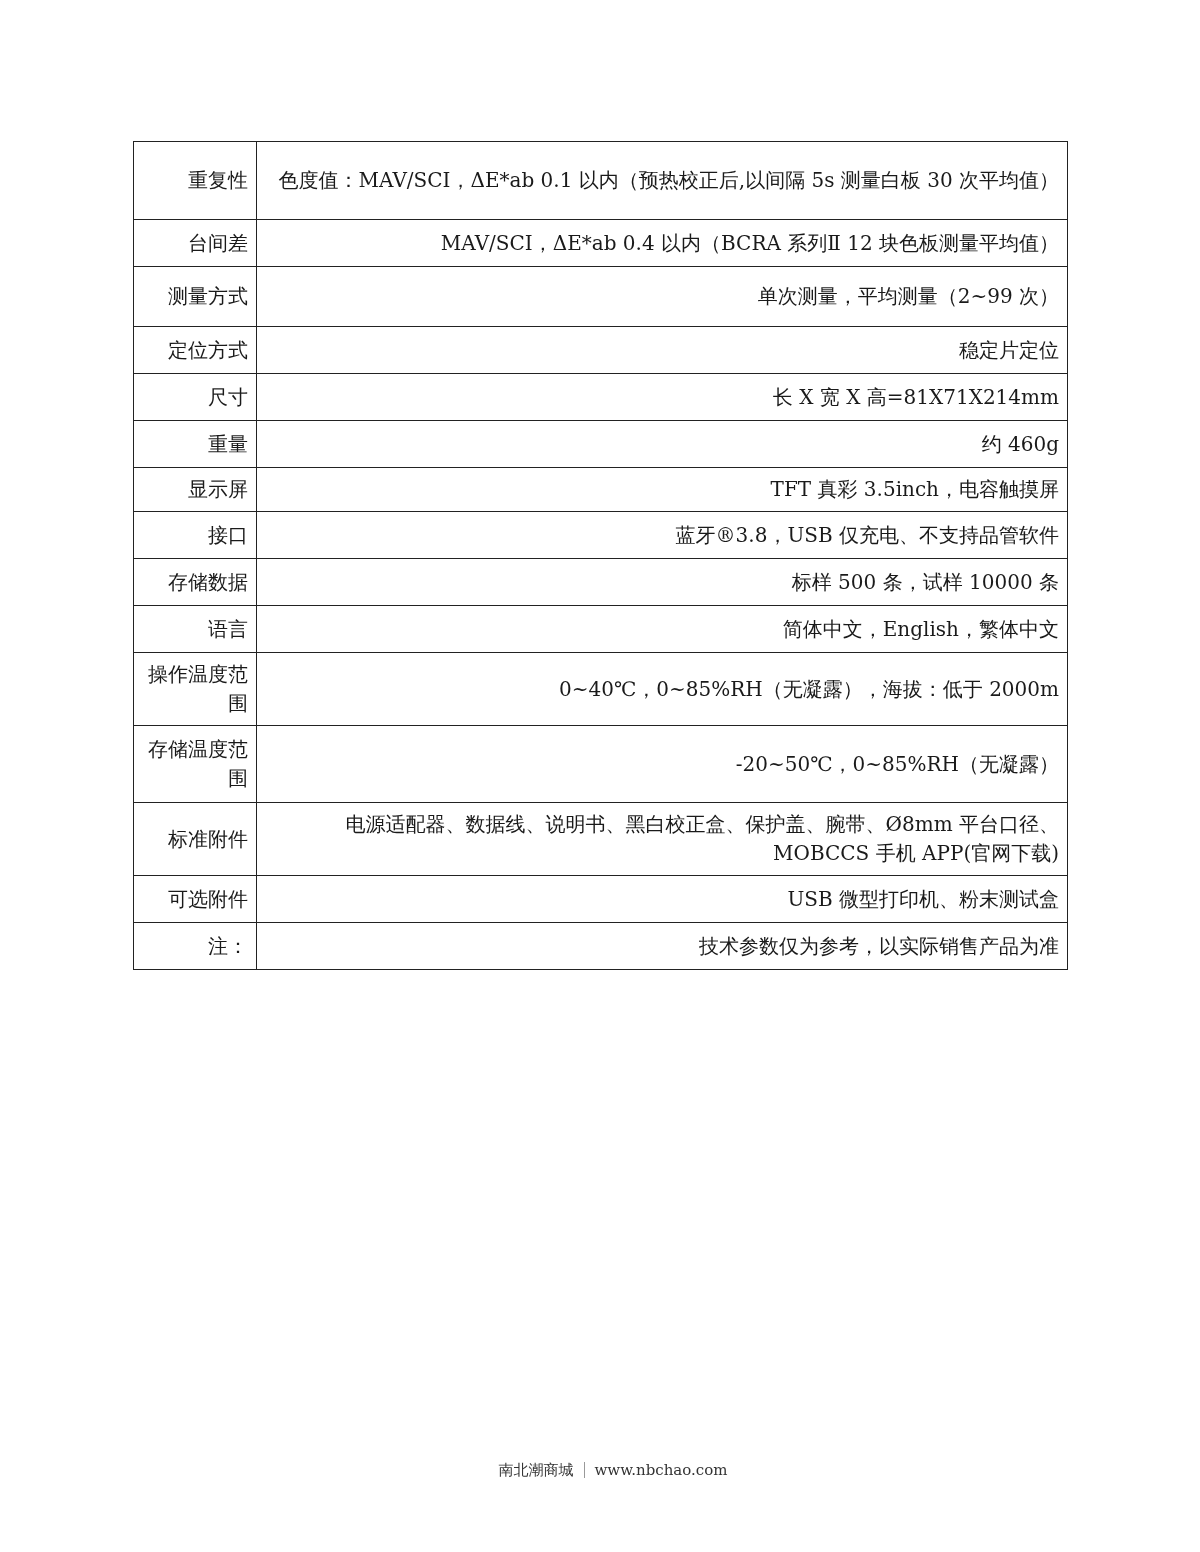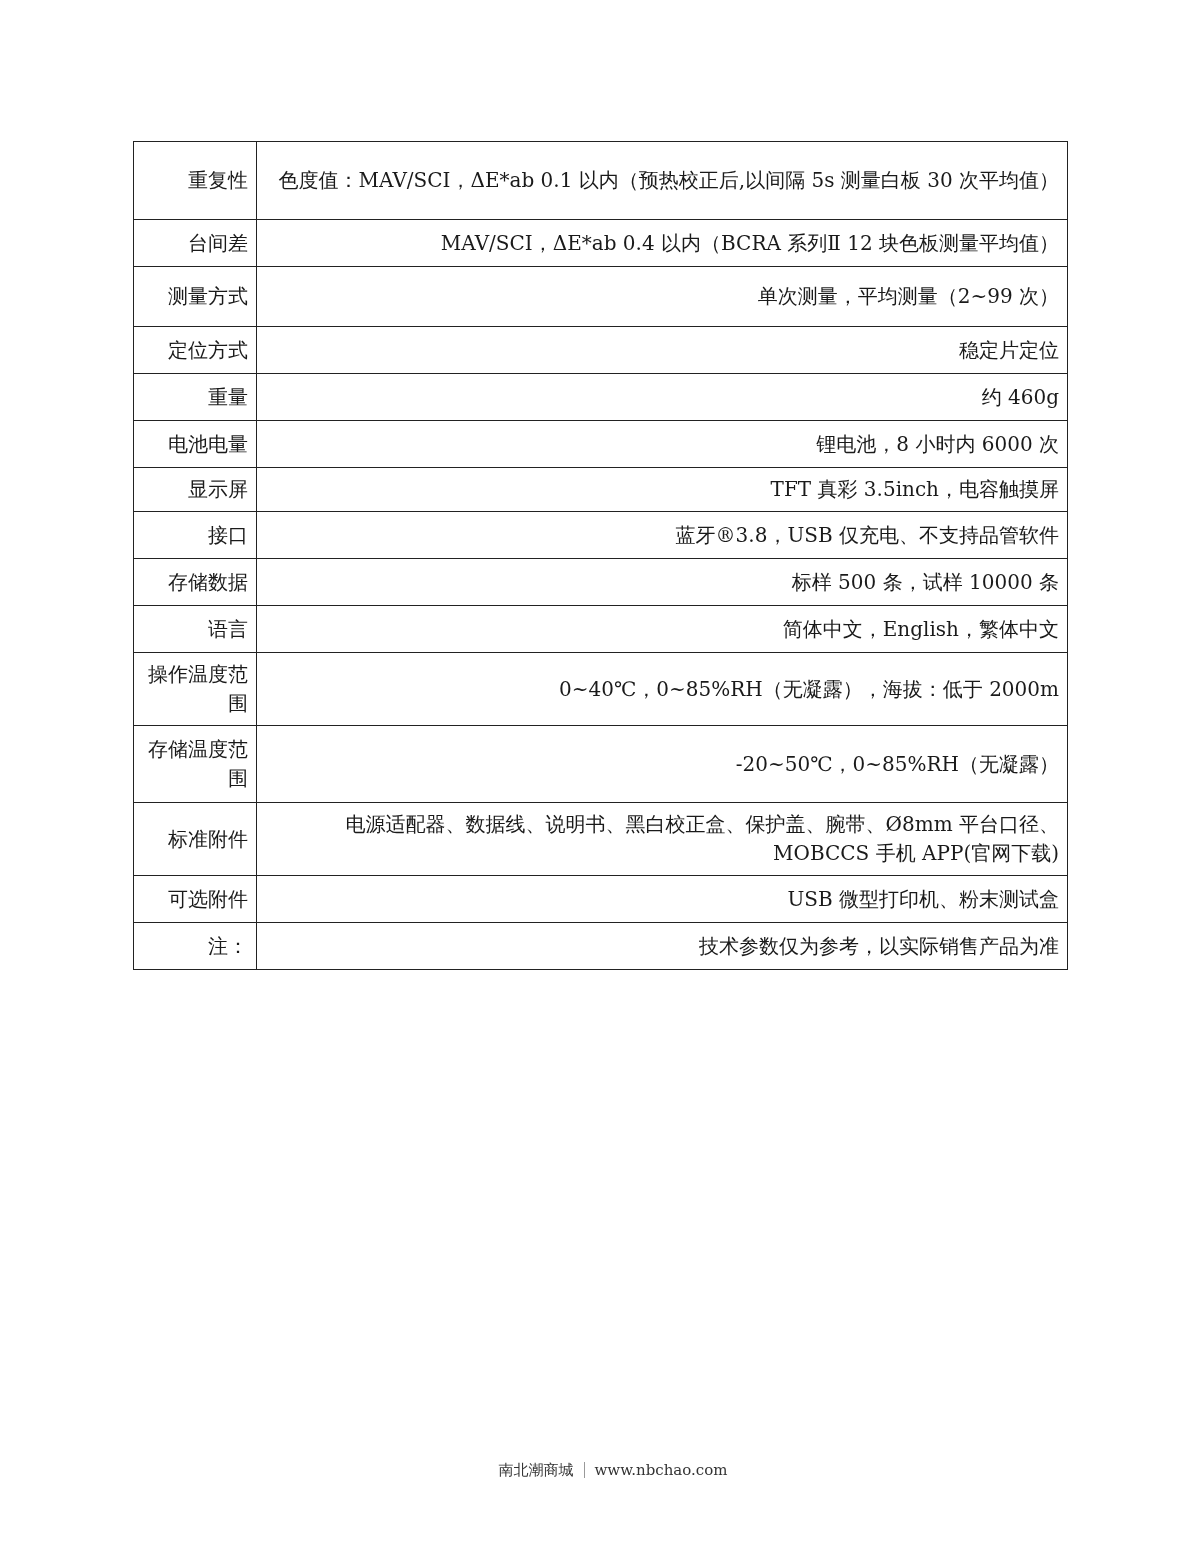--- a/index.html
+++ b/index.html
@@ -38,26 +38,26 @@
     </tr>
     <tr style="height:60px">
       <td class="label">测量方式</td>
       <td class="value">单次测量，平均测量（2~99 次）</td>
     </tr>
     <tr style="height:47px">
       <td class="label">定位方式</td>
       <td class="value">稳定片定位</td>
     </tr>
     <tr style="height:47px">
+      <td class="label">尺寸</td>
+      <td class="value">长 X 宽 X 高=81X71X214mm</td>
+    </tr>
+    <tr style="height:47px">
       <td class="label">重量</td>
       <td class="value">约 460g</td>
-    </tr>
-    <tr style="height:47px">
-      <td class="label">电池电量</td>
-      <td class="value">锂电池，8 小时内 6000 次</td>
     </tr>
     <tr style="height:40px">
       <td class="label">显示屏</td>
       <td class="value">TFT 真彩 3.5inch，电容触摸屏</td>
     </tr>
     <tr style="height:47px">
       <td class="label">接口</td>
       <td class="value">蓝牙®3.8，USB 仅充电、不支持品管软件</td>
     </tr>
     <tr style="height:47px">

